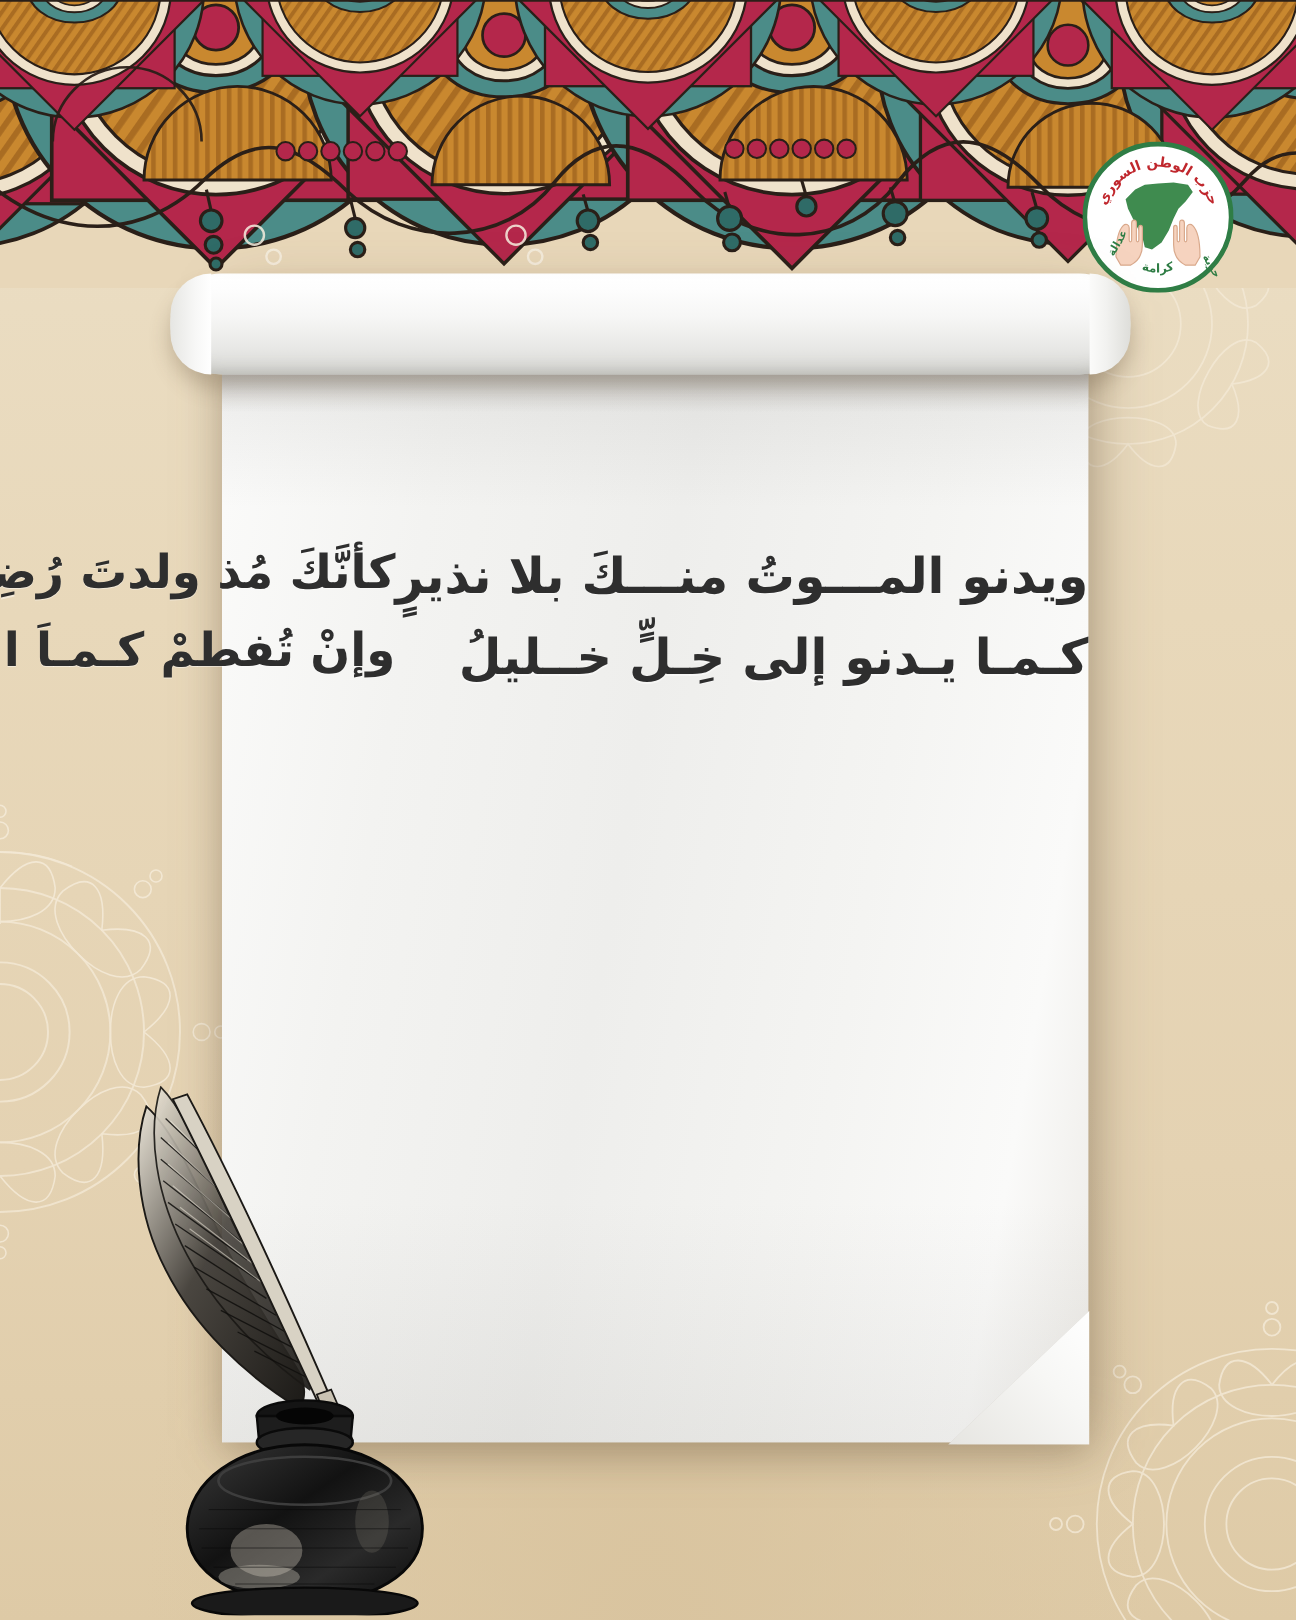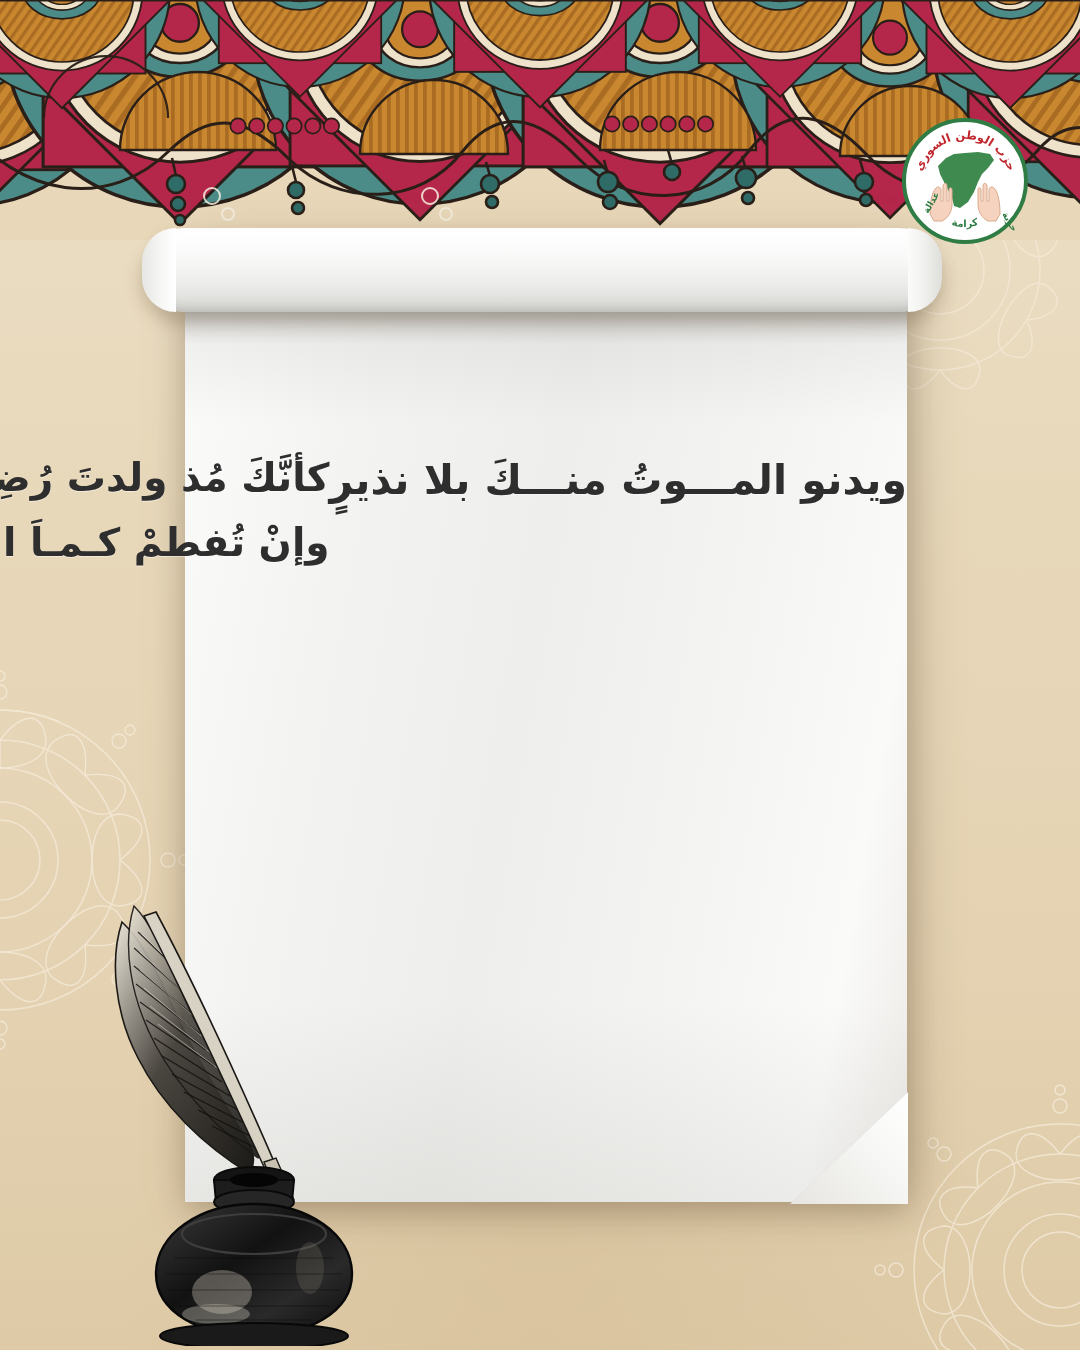--- a/index.html
+++ b/index.html
@@ -469,20 +469,21 @@
   <div class="roll-under-shadow"></div>
   <div class="corner-dark"></div>
   <div class="corner-fold"></div>
   <div class="paper-roll"></div>
   <div class="paper-roll-cap-l"></div>
   <div class="paper-roll-cap-r"></div>
 
   <div class="poem">
     <div class="stanza s1">
       <span class="verse">ويدنو المـــوتُ منـــكَ بلا نذيرٍ</span>
+      <span class="verse">كـمـا يـدنو إلى خِـلٍّ خــليلُ</span>
     </div>
     <div class="gap"></div>
     <div class="stanza s2">
       <span class="verse">كأنَّكَ مُذ ولدتَ رُضِــعتَ ولدتً</span>
       <span class="verse">وإنْ تُفطمْ كـمـاَ المســتحيلُ</span>
     </div>
   </div>
 
   <div class="quill">
     <svg width="286" height="484" viewBox="0 0 286 484">

